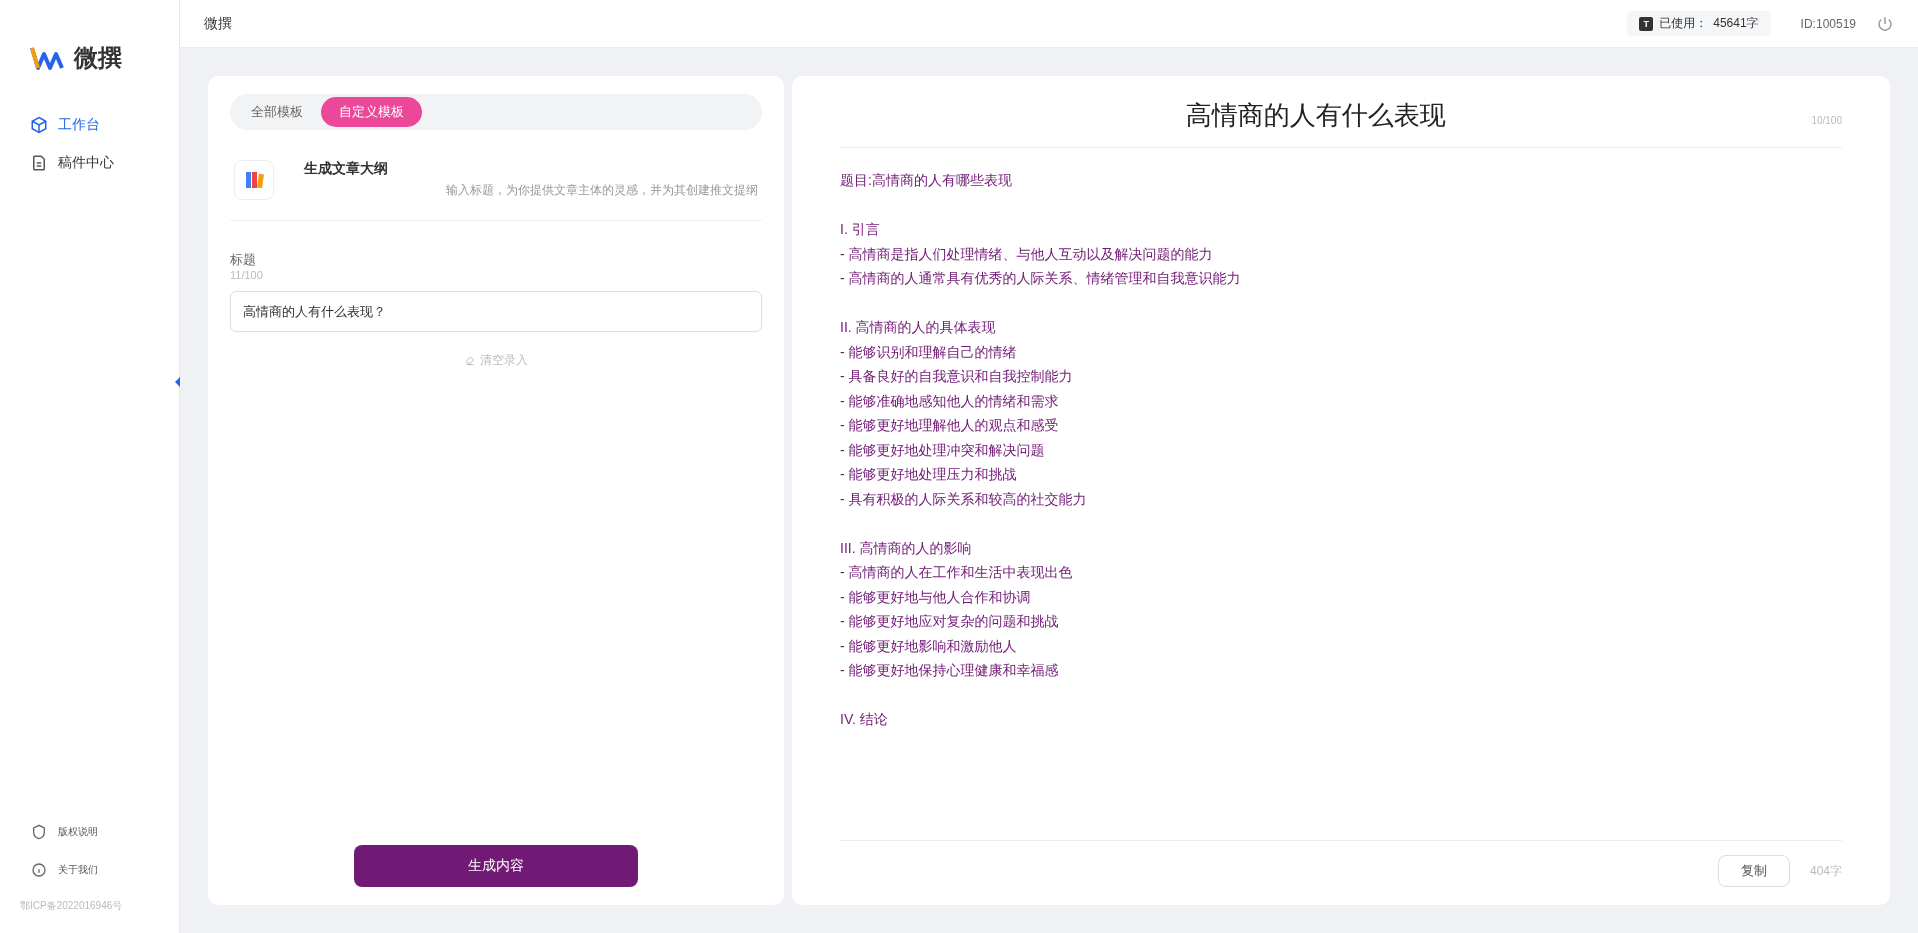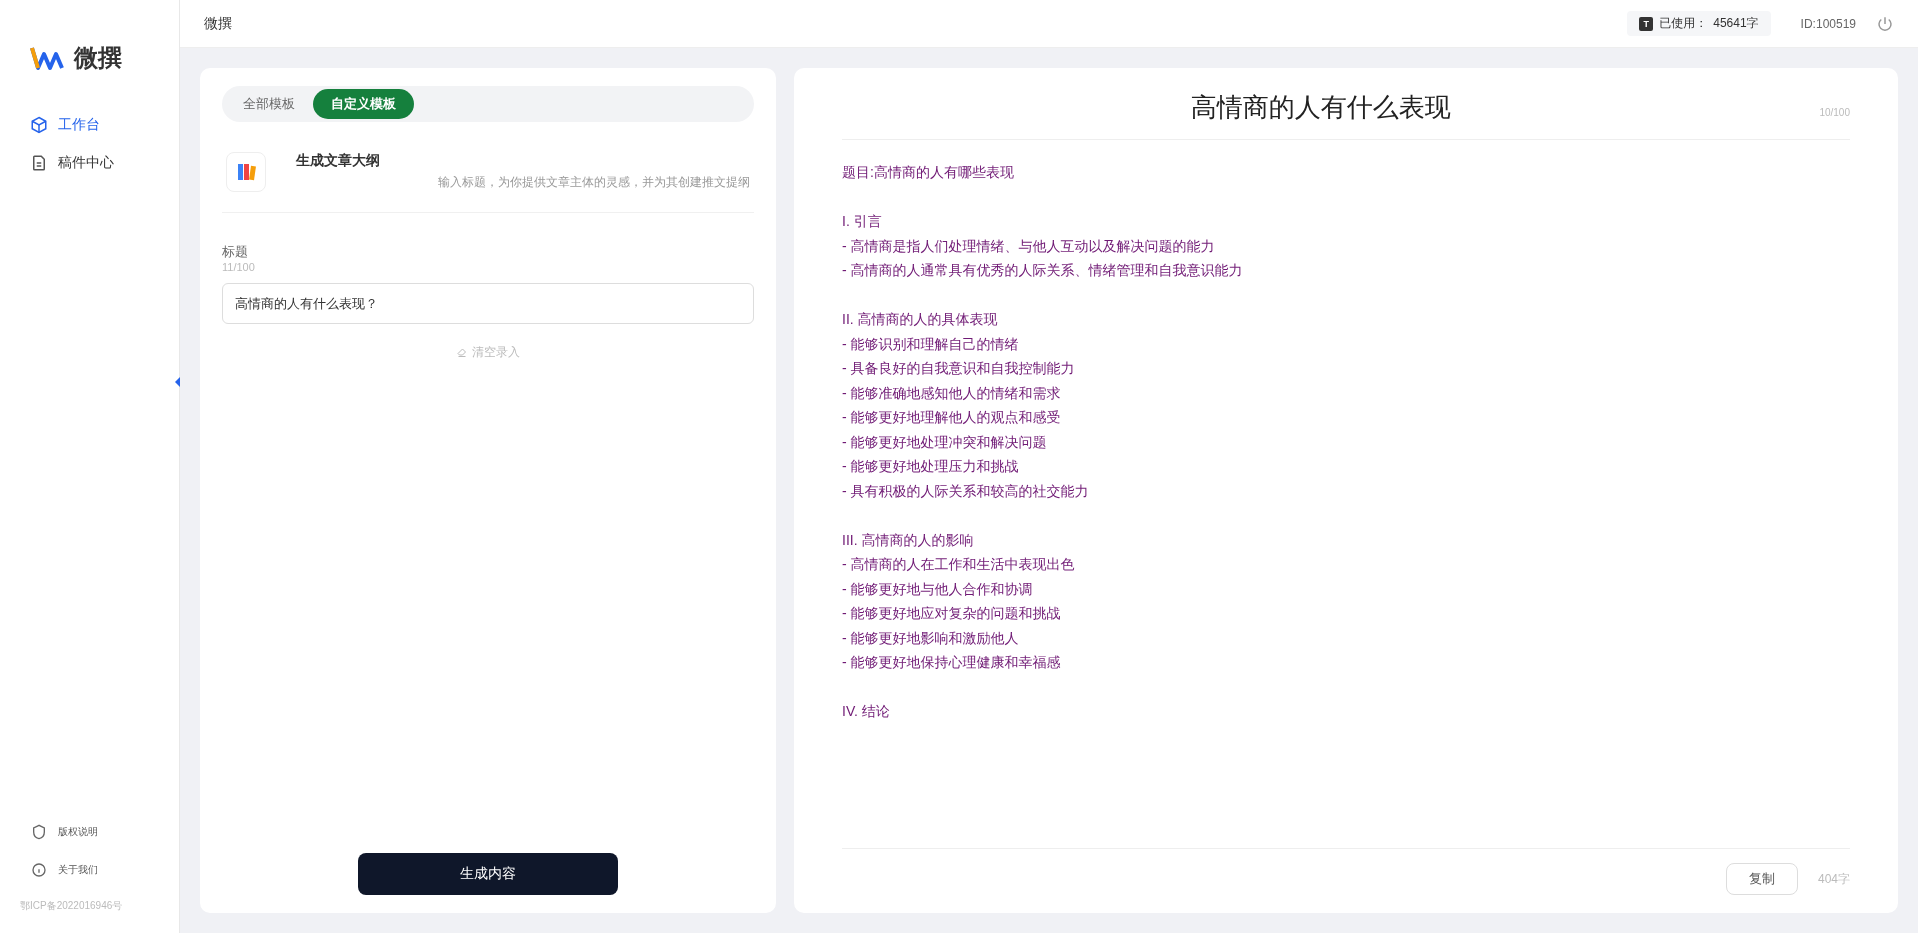--- a/index.html
+++ b/index.html
@@ -18,39 +18,39 @@
 .icp { font-size: 10px; color: #bbb; padding: 10px 20px 0; }
 .collapse-handle { position: absolute; left: 170px; top: 372px; width: 16px; height: 20px; display: flex; align-items: center; justify-content: center; cursor: pointer; z-index: 10; }
 .main { flex: 1; display: flex; flex-direction: column; }
 .topbar { height: 48px; display: flex; align-items: center; padding: 0 24px; background: #fff; border-bottom: 1px solid #eee; }
 .top-title { font-size: 14px; color: #333; }
 .top-spacer { flex: 1; }
 .usage { font-size: 12px; color: #333; background: #f5f6f8; padding: 4px 12px; border-radius: 4px; display: flex; align-items: center; gap: 6px; }
 .usage-icon { width: 14px; height: 14px; background: #333; border-radius: 2px; display: inline-flex; align-items: center; justify-content: center; color: #fff; font-size: 9px; font-weight: bold; }
 .user-id { font-size: 12px; color: #666; margin-left: 30px; }
 .power-icon { margin-left: 20px; width: 18px; height: 18px; cursor: pointer; color: #999; }
-.content { flex: 1; display: flex; gap: 18px; padding: 20px; overflow: hidden; }
+.content { flex: 1; display: flex; gap: 8px; padding: 28px; overflow: hidden; }
 .panel { background: #fff; border-radius: 10px; display: flex; flex-direction: column; }
 .panel-left { width: 576px; padding: 18px 22px; }
 .panel-right { flex: 1; padding: 22px 48px; position: relative; }
 .tab-row { display: inline-flex; background: #f2f3f5; border-radius: 18px; padding: 3px; }
 .tab { padding: 6px 18px; font-size: 13px; color: #666; border-radius: 15px; cursor: pointer; }
-.tab.active { background: #15803d; color: #fff; font-weight: bold; }
+.tab.active { background: #ec4899; color: #fff; }
 .template-card { display: flex; gap: 14px; padding: 20px 4px; border-bottom: 1px solid #f0f0f0; margin-top: 10px; }
 .template-icon { width: 40px; height: 40px; border: 1px solid #eee; border-radius: 8px; display: flex; align-items: center; justify-content: center; font-size: 20px; }
 .template-info { flex: 1; margin-left: 16px; }
 .template-title { font-size: 14px; font-weight: bold; color: #333; margin-bottom: 4px; }
 .template-desc { font-size: 12px; color: #999; text-align: right; }
 .form-section { margin-top: 30px; }
 .field-label { display: flex; justify-content: space-between; font-size: 13px; color: #666; margin-bottom: 10px; flex-direction: column; }
 .char-count { font-size: 11px; color: #bbb; }
 .text-input { width: 100%; padding: 12px 12px; border: 1px solid #ddd; border-radius: 6px; font-size: 13px; color: #333; outline: none; }
 .clear-row { display: flex; align-items: center; justify-content: center; gap: 4px; margin-top: 20px; font-size: 12px; color: #bbb; cursor: pointer; }
 .panel-left-bottom { margin-top: auto; display: flex; justify-content: center; padding-top: 20px; }
-.generate-btn { width: 260px; padding: 12px 0; background: #0f172a; color: #fff; border: none; border-radius: 8px; font-size: 14px; cursor: pointer; }
+.generate-btn { width: 284px; padding: 12px 0; background: #701a75; color: #fff; border: none; border-radius: 8px; font-size: 14px; cursor: pointer; }
 .output-title-row { display: flex; align-items: baseline; gap: 20px; border-bottom: 1px solid #eee; padding-bottom: 14px; margin-bottom: 20px; }
 .output-title { flex: 1; text-align: center; font-size: 26px; font-family: "SimSun", serif; font-weight: 400; color: #222; }
 .title-count { font-size: 10px; color: #bbb; }
 .output-body { font-size: 14px; color: #701a75; line-height: 1.75; white-space: pre-wrap; height: 560px; overflow-y: auto; padding-right: 8px; }
 .output-footer { position: absolute; bottom: 18px; right: 48px; left: 48px; border-top: 1px solid #eee; padding-top: 14px; display: flex; justify-content: flex-end; align-items: center; gap: 20px; }
 .copy-btn { padding: 6px 22px; border: 1px solid #ddd; background: #fff; border-radius: 8px; font-size: 13px; color: #555; cursor: pointer; }
 .word-count { font-size: 12px; color: #bbb; }
 </style>
 </head>
 <body>

